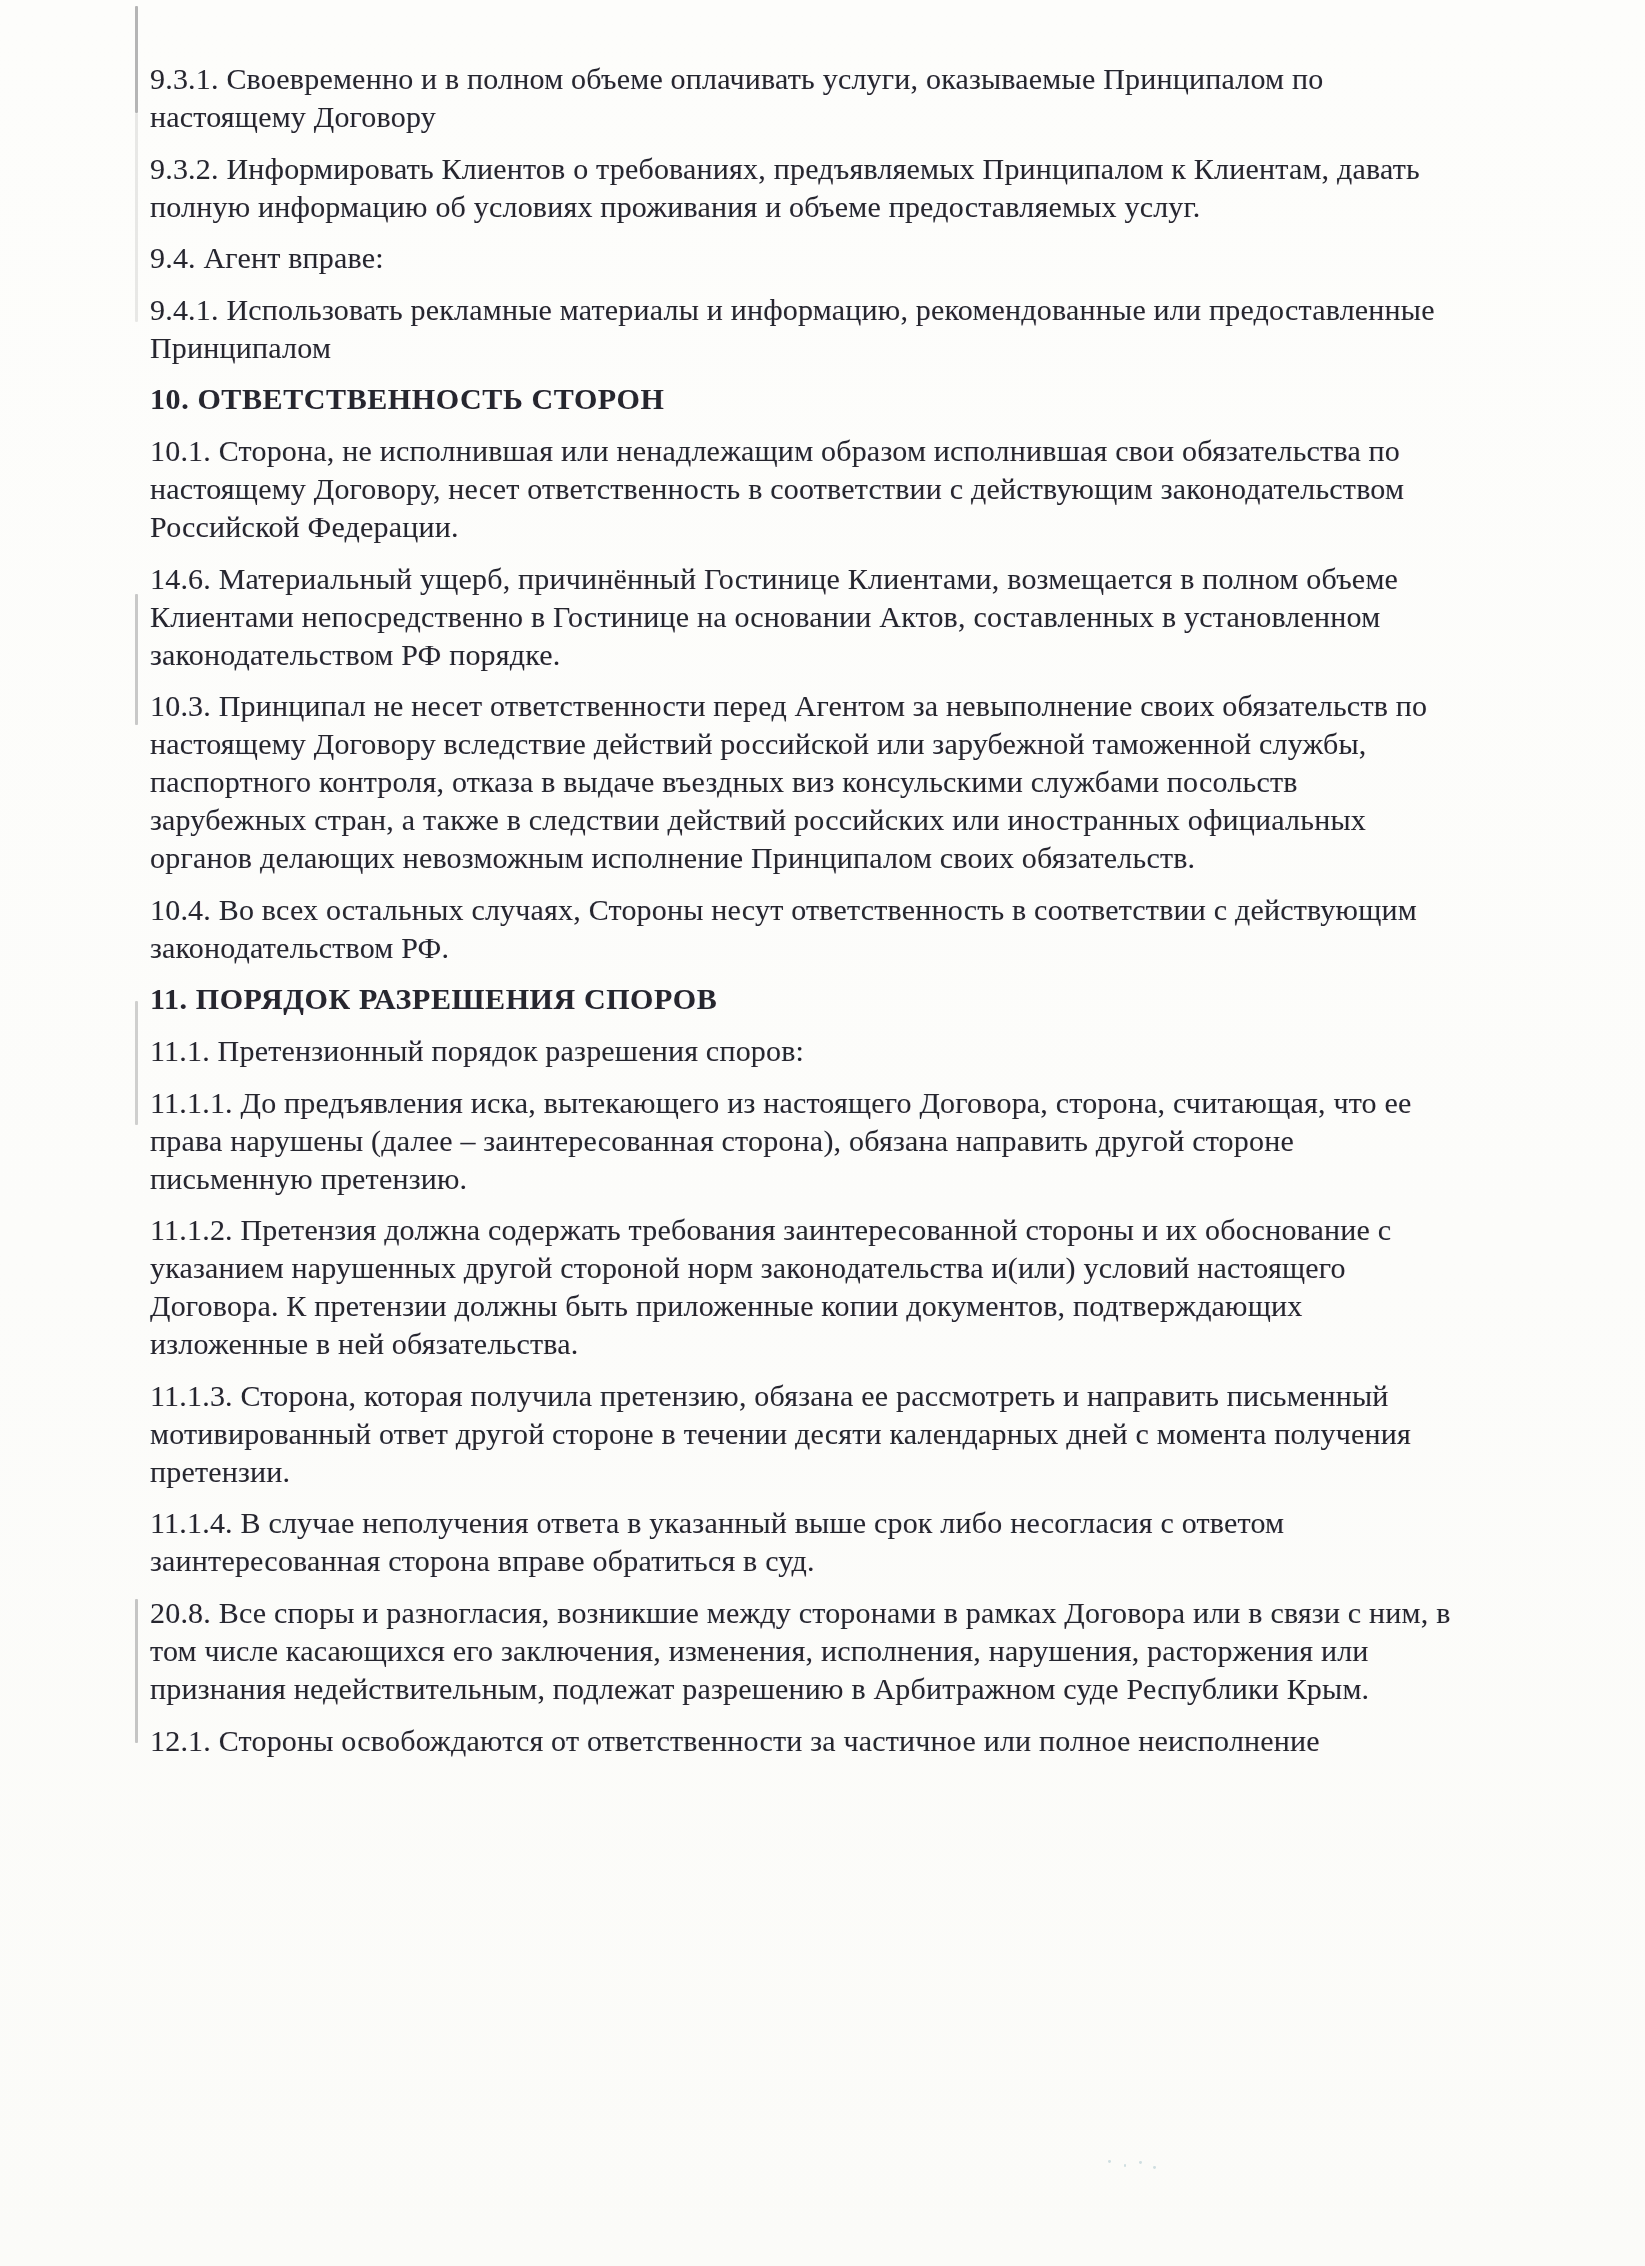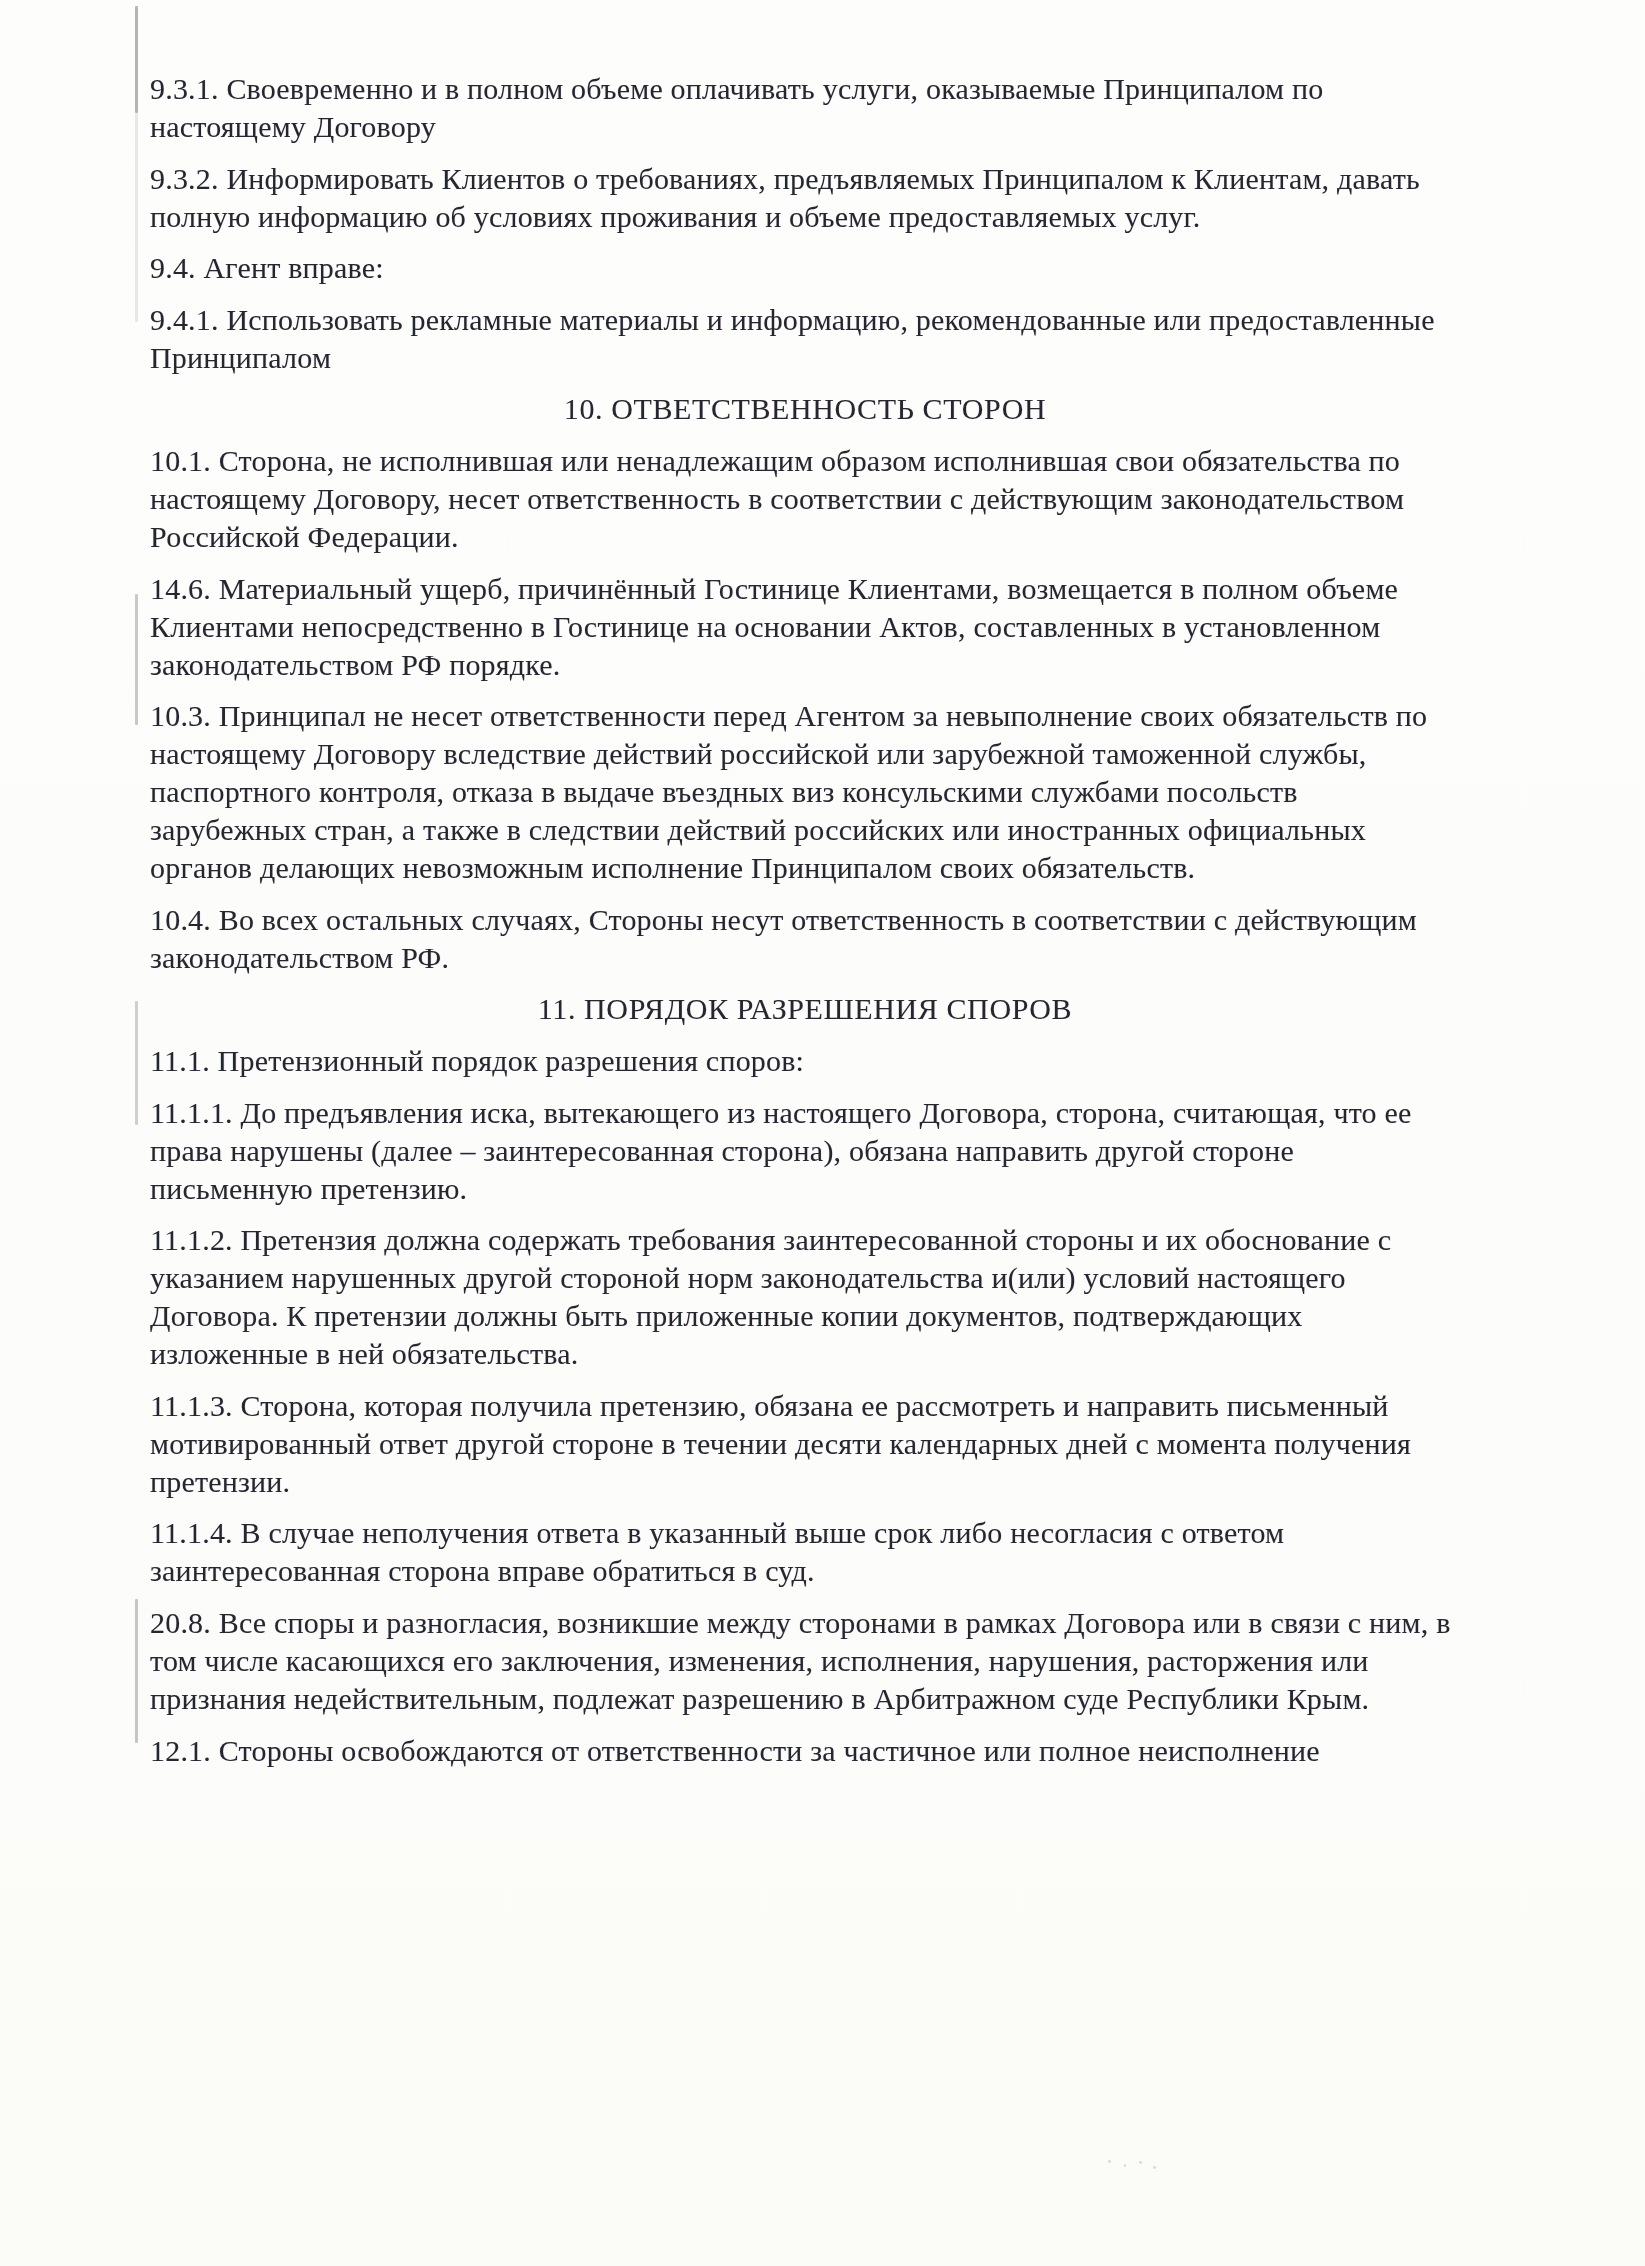--- a/index.html
+++ b/index.html
@@ -11,41 +11,40 @@
     position: relative;
     width: 1646px;
     height: 2267px;
     margin: 0 auto;
     background: linear-gradient(180deg, #fdfdfb 0%, #fcfcfa 55%, #fbfbf8 100%);
     overflow: hidden;
     font-family: "Liberation Serif", "DejaVu Serif", serif;
   }
   .text-block {
     position: absolute;
-    top: 70px;
+    top: 60px;
     left: 150px;
     width: 1310px;
     color: #26262e;
     font-size: 30px;
     line-height: 38px;
     letter-spacing: 0.2px;
     
     text-shadow: 0.6px 0 0 rgba(170, 60, 150, 0.10), -0.6px 0 0 rgba(60, 150, 190, 0.10);
   }
   .text-block p.paragraph {
     margin: 0 0 13.6px 0;
     text-align: left;
   }
   .text-block h2.heading {
     margin: 0 0 13.6px 0;
     font-size: 30px;
-    font-weight: normal;
+    font-weight: bold;
     letter-spacing: 0.6px;
     text-transform: none;
-    text-align: center;
   }
   
   .scan-line {
     position: absolute;
     left: 135px;
     width: 2.9px;
     background: #7a7a7c;
     border-radius: 1px;
   }
   .scan-line.s1 { top: 5.8px;    height: 107px; opacity: 0.55; }

